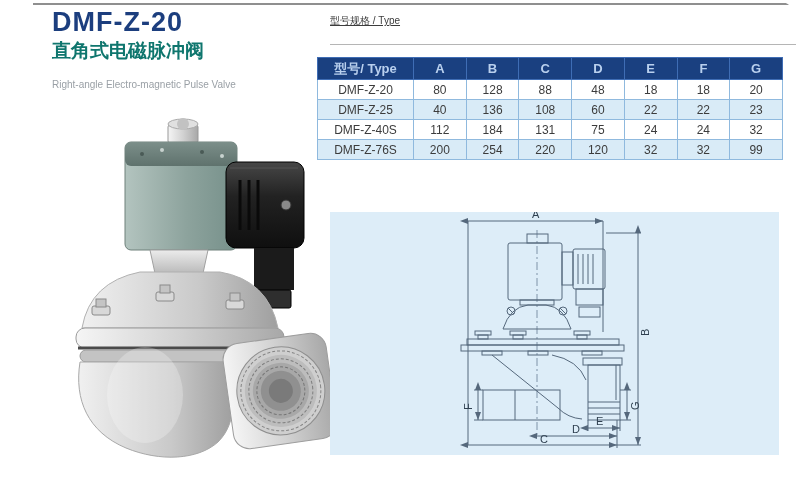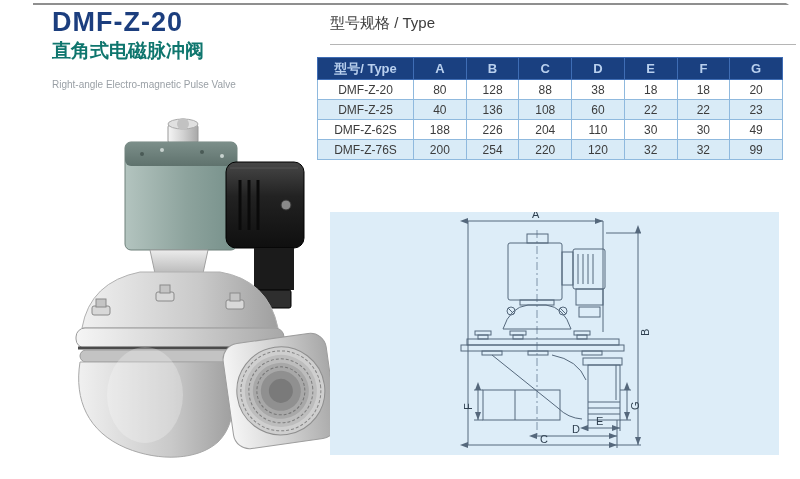--- a/index.html
+++ b/index.html
@@ -6,21 +6,21 @@
   body { background:#fff; font-family:"Liberation Sans", sans-serif; }
   .page { position:relative; width:800px; height:479px; background:#ffffff; overflow:hidden;border-radius:26px; }
 
   .top-rule { position:absolute; left:33px; top:3px; width:764px; height:2px; background:#8f8f8f; }
 
   .title-block { position:absolute; left:52px; top:8px; }
   .model-title { font-size:27px; font-weight:bold; color:#1c3e7e; letter-spacing:1px; line-height:1.1; }
   .name-zh { font-size:19px; font-weight:bold; color:#0f766e; margin-top:2px; line-height:1.15; }
   .name-en { font-size:10px; color:#9aa0a6; margin-top:17px; }
 
-  .spec-heading { position:absolute; left:330px; top:14px; font-size:15px; color:#3c3c3c; }
+  .spec-heading { position:absolute; left:330px; top:14px; font-size:10px; color:#3c3c3c;text-decoration:underline; }
   .spec-divider { position:absolute; left:330px; top:44px; width:466px; height:1px; background:#b5b5b5; }
 
   table.spec { position:absolute; left:317px; top:57px; width:466px; border-collapse:collapse; table-layout:fixed; }
   table.spec th { background:#1a4080; color:#b9d0ee; font-weight:bold; font-size:13px;
                   height:22px; border:1px solid #3f6db5; text-align:center; }
   table.spec td { height:20px; font-size:12px; color:#3c3c3c; text-align:center;
                   border:1px solid #8fb9de; background:#ffffff; }
   table.spec tr.alt td { background:#d9ebf7; }
 
   .photo { position:absolute; left:30px; top:110px; width:300px; height:365px; }
@@ -169,44 +169,44 @@
         <th>F</th>
         <th>G</th>
       </tr>
     </thead>
     <tbody>
       <tr>
         <td>DMF-Z-20</td>
         <td>80</td>
         <td>128</td>
         <td>88</td>
-        <td>38</td>
+        <td>48</td>
         <td>18</td>
         <td>18</td>
         <td>20</td>
       </tr>
       <tr class="alt">
         <td>DMF-Z-25</td>
         <td>40</td>
         <td>136</td>
         <td>108</td>
         <td>60</td>
         <td>22</td>
         <td>22</td>
         <td>23</td>
       </tr>
       <tr>
-        <td>DMF-Z-62S</td>
-        <td>188</td>
-        <td>226</td>
-        <td>204</td>
-        <td>110</td>
-        <td>30</td>
-        <td>30</td>
-        <td>49</td>
+        <td>DMF-Z-40S</td>
+        <td>112</td>
+        <td>184</td>
+        <td>131</td>
+        <td>75</td>
+        <td>24</td>
+        <td>24</td>
+        <td>32</td>
       </tr>
       <tr class="alt">
         <td>DMF-Z-76S</td>
         <td>200</td>
         <td>254</td>
         <td>220</td>
         <td>120</td>
         <td>32</td>
         <td>32</td>
         <td>99</td>

